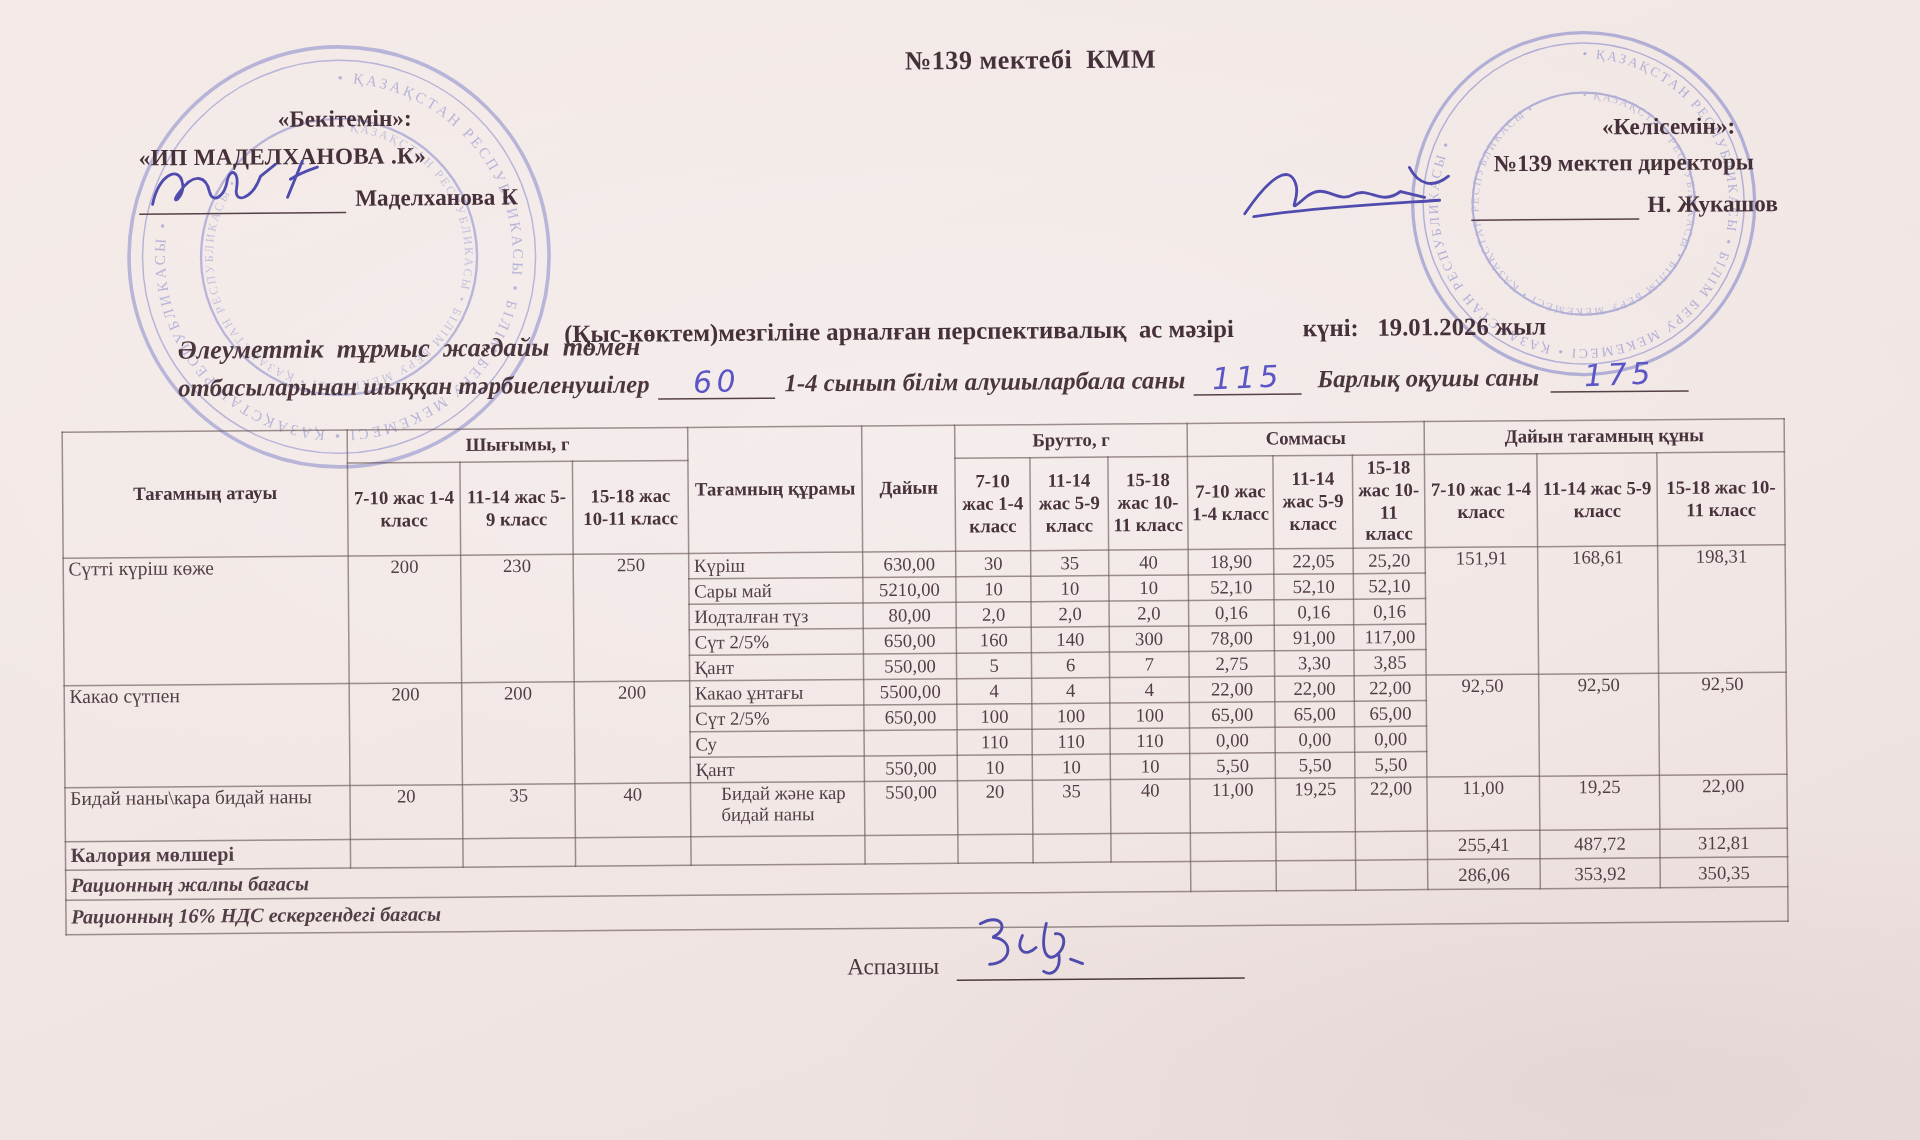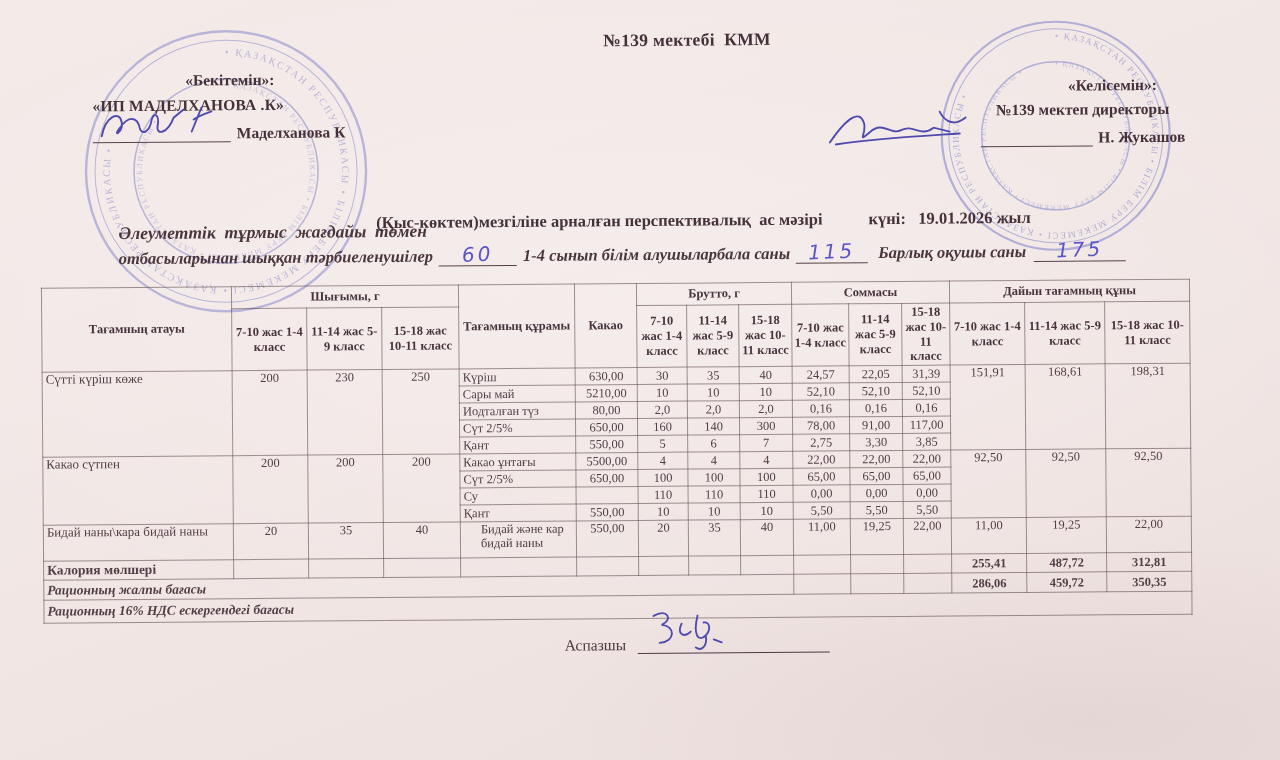--- a/index.html
+++ b/index.html
@@ -78,21 +78,21 @@
   td.dish{vertical-align:top;text-align:left;padding:2px 5px;font-size:13px;}
   td.out{vertical-align:top;padding-top:2px;}
   td.ing{text-align:left;padding-left:5px;}
   td.cost{vertical-align:top;padding-top:2px;border-radius:25px;}
   tr.bread{height:36px;}
   tr.sumr{height:19px;}
   tr.sumr2{height:20px;}
   tr.sumr3{height:23px;}
   td.slabel{text-align:left;font-weight:bold;font-size:13.5px;padding-left:5px;}
   td.sital{font-style:italic;}
-  td.sval{font-weight:bold;text-align:center;}
+  td.sval{font-weight:normal;text-align:center;}
 
   
   .cook{position:absolute;left:563px;top:636px;font-size:15.5px;color:#4a363e;}
   .cook .uline{width:192px;margin-left:12px;border-bottom-color:#4c3a40;}
 </style>
 </head>
 <body>
 
 <div class="page">
   <div class="tilt">
@@ -169,21 +169,21 @@
           <col style="width:48px">
         <col style="width:75px">
           <col style="width:80px">
           <col style="width:85px">
       </colgroup>
       <thead>
         <tr class="h1">
           <th rowspan="2">Тағамның атауы</th>
           <th colspan="3">Шығымы, г</th>
           <th rowspan="2">Тағамның құрамы</th>
-          <th rowspan="2">Какао</th>
+          <th rowspan="2">Дайын</th>
           <th colspan="3">Брутто, г</th>
           <th colspan="3">Соммасы</th>
           <th colspan="3">Дайын тағамның құны</th>
         </tr>
         <tr class="h2">
           <th>7-10 жас 1-4 класс</th>
           <th>11-14 жас 5-9 класс</th>
           <th>15-18 жас 10-11 класс</th>
           <th>7-10 жас 1-4 класс</th>
           <th>11-14 жас 5-9 класс</th>
@@ -200,23 +200,23 @@
         <tr class="ri">
           <td class="dish" rowspan="5">Сүтті күріш көже</td>
           <td class="out" rowspan="5">200</td>
           <td class="out" rowspan="5">230</td>
           <td class="out" rowspan="5">250</td>
           <td class="ing">Күріш</td>
           <td>630,00</td>
           <td>30</td>
           <td>35</td>
           <td>40</td>
-          <td>24,57</td>
+          <td>18,90</td>
           <td>22,05</td>
-          <td>31,39</td>
+          <td>25,20</td>
           <td class="cost" rowspan="5">151,91</td>
           <td class="cost" rowspan="5">168,61</td>
           <td class="cost" rowspan="5">198,31</td>
         </tr>
         <tr class="ri">
           <td class="ing">Сары май</td>
           <td>5210,00</td>
           <td>10</td>
           <td>10</td>
           <td>10</td>
@@ -337,21 +337,21 @@
           <td class="sval">255,41</td>
           <td class="sval">487,72</td>
           <td class="sval">312,81</td>
         </tr>
         <tr class="sumr2">
           <td class="slabel sital" colspan="9">Рационның жалпы бағасы</td>
           <td></td>
             <td></td>
             <td></td>
           <td class="sval">286,06</td>
-          <td class="sval">459,72</td>
+          <td class="sval">353,92</td>
           <td class="sval">350,35</td>
         </tr>
         <tr class="sumr3">
           <td class="slabel sital" colspan="15">Рационның 16% НДС ескергендегі бағасы</td>
         </tr>
       </tbody>
     </table>
 
     <div class="cook">
       <span>Аспазшы</span><span class="uline"></span>

